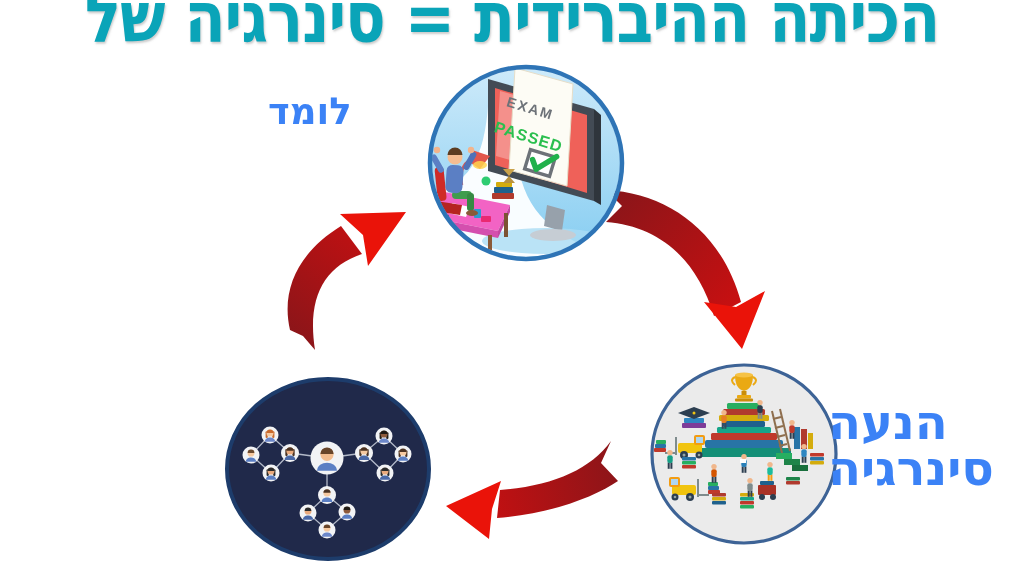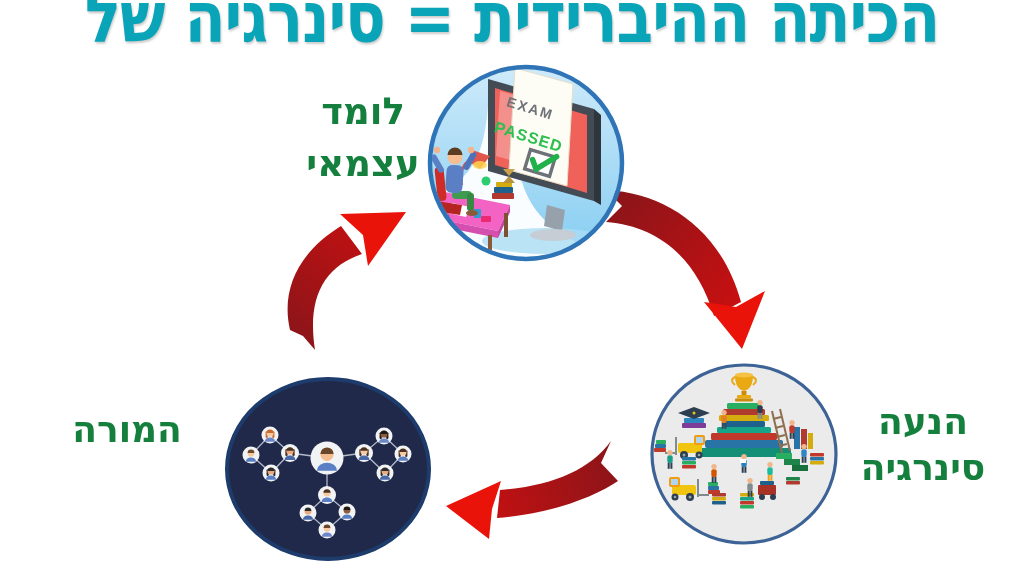--- a/index.html
+++ b/index.html
@@ -7,25 +7,25 @@
     position:relative;width:1024px;height:570px;overflow:hidden;background:#ffffff;
     font-family:"DejaVu Sans","Liberation Sans",sans-serif;
   }
   .title{
     position:absolute;top:-4px;left:0;right:0;margin:0;text-align:center;
     font-size:60px;line-height:52px;font-weight:bold;letter-spacing:-1px;
     color:#0aa4b8;transform:scaleY(1.18);transform-origin:center bottom;
     text-shadow:1px 2px 2px rgba(110,110,110,.35);white-space:nowrap;
   }
   .label{
-    position:absolute;text-align:center;font-weight:bold;color:#15803d;white-space:nowrap;
+    position:absolute;text-align:left;font-weight:bold;color:#3b82f6;white-space:nowrap;
   }
   .label div{white-space:nowrap;}
   .label-top{left:268px;top:86px;width:190px;font-size:37px;line-height:52px;}
-  .label-right{left:828px;top:399px;width:190px;font-size:36px;line-height:46px;}
+  .label-right{left:828px;top:399px;width:190px;font-size:48px;line-height:46px;}
   .label-left{left:4px;top:405px;width:246px;font-size:36px;line-height:49px;}
   svg.layer{position:absolute;left:0;top:0;}
   .node-top-svg{position:absolute;left:426px;top:63px;width:200px;height:200px;}
   .node-right-svg{position:absolute;left:648px;top:361px;width:192px;height:187px;}
   .node-left-svg{position:absolute;left:225px;top:377px;width:206px;height:184px;}
   svg text{font-family:"Liberation Sans","DejaVu Sans",sans-serif;}
 </style>
 </head>
 <body>
 
@@ -351,23 +351,21 @@
         <path d="M 118.6 132.96 A 3.4000000000000004 3.4000000000000004 0 0 1 125.4 132.96 Z" fill="#201a14"></path>
         <circle cx="102" cy="153" r="8.5" fill="#f2f3f5"></circle>
         <path d="M 96.9 159.63 C 96.9 154.02 107.1 154.02 107.1 159.63 Z" fill="#6c87c9"></path>
         <circle cx="102" cy="151.13" r="3.4000000000000004" fill="#f6c9a0"></circle>
         <path d="M 98.6 150.96 A 3.4000000000000004 3.4000000000000004 0 0 1 105.4 150.96 Z" fill="#69452a"></path>
       </g>
   </svg>
 
   <div class="label label-top" dir="rtl">
     <div>לומד</div>
-    <div>עצמאי</div>
   </div>
   <div class="label label-right" dir="rtl">
     <div>הנעה</div>
     <div>סינרגיה</div>
   </div>
   <div class="label label-left" dir="rtl">
-    <div>המורה</div>
   </div>
 
 </div>
 
 </body></html>

